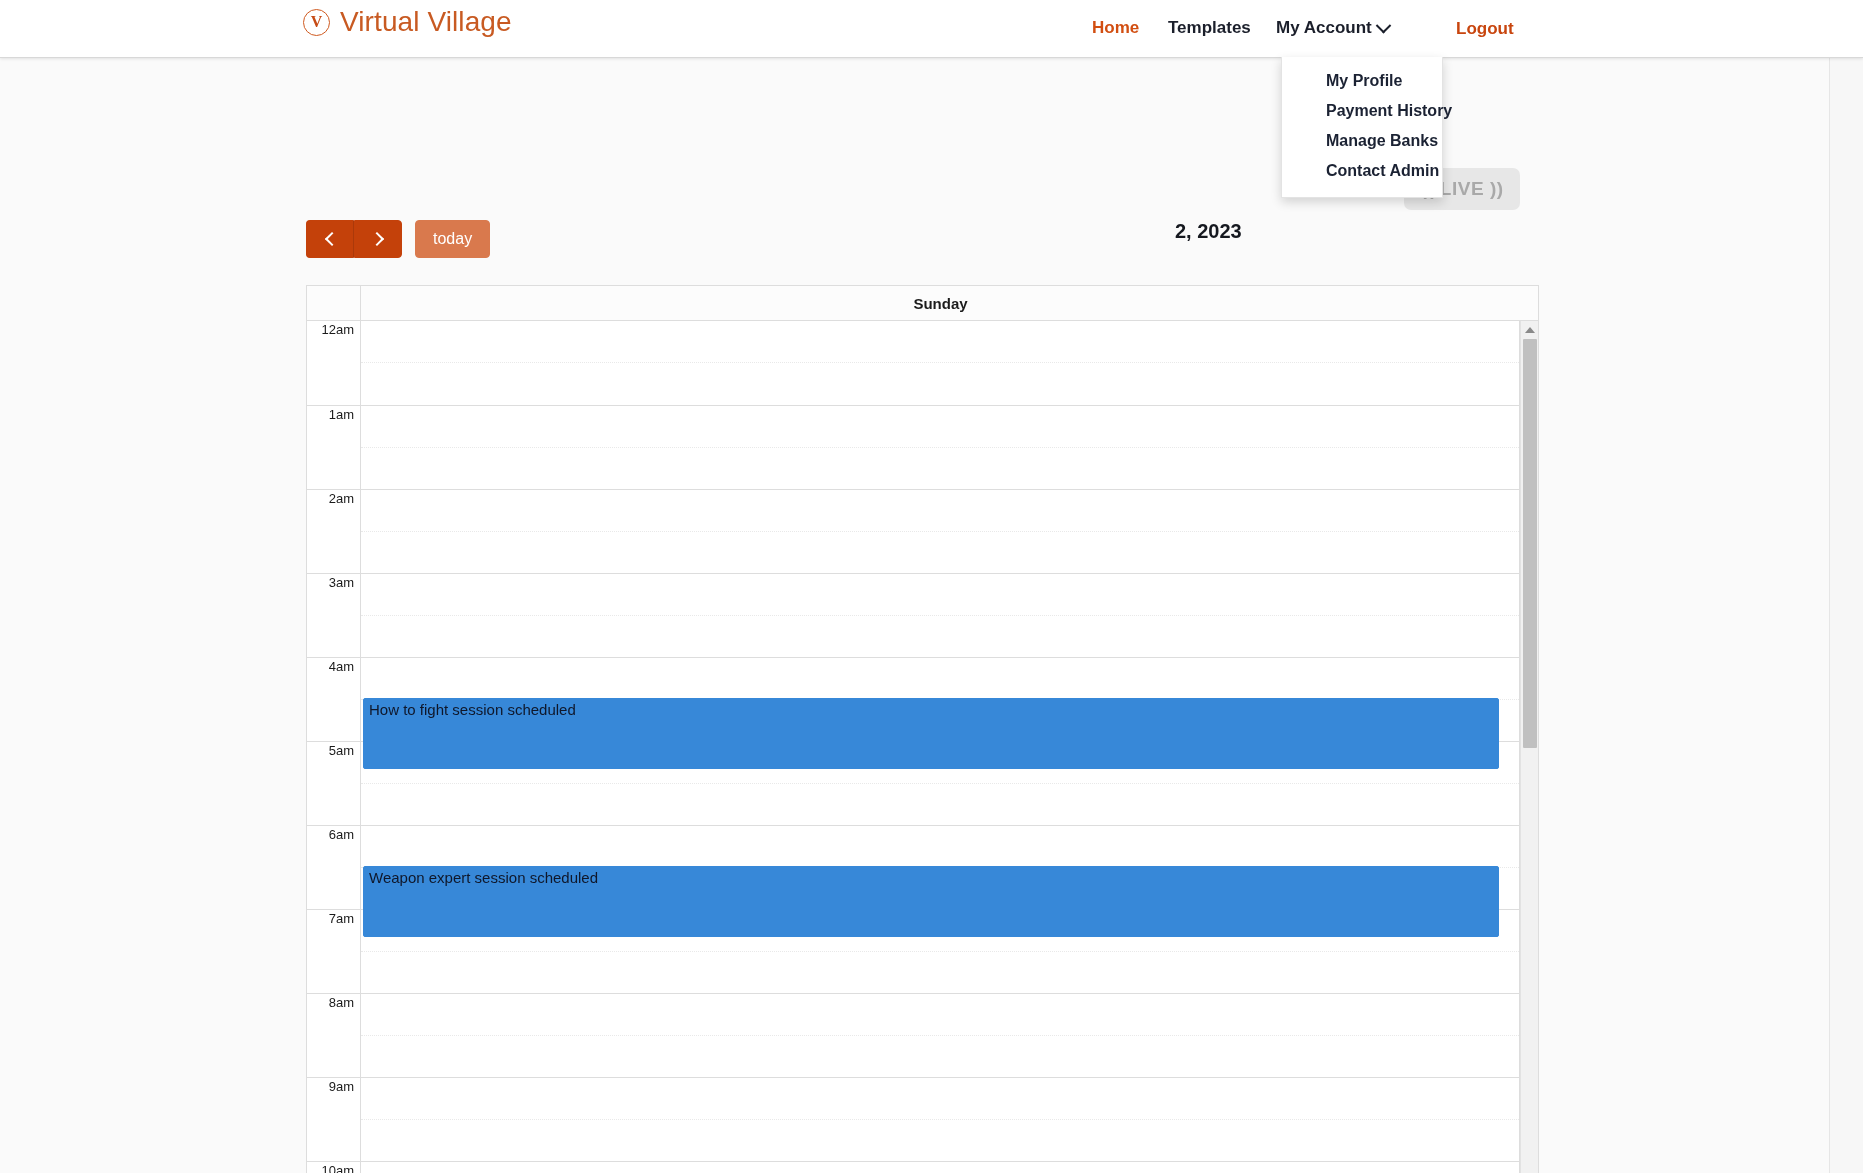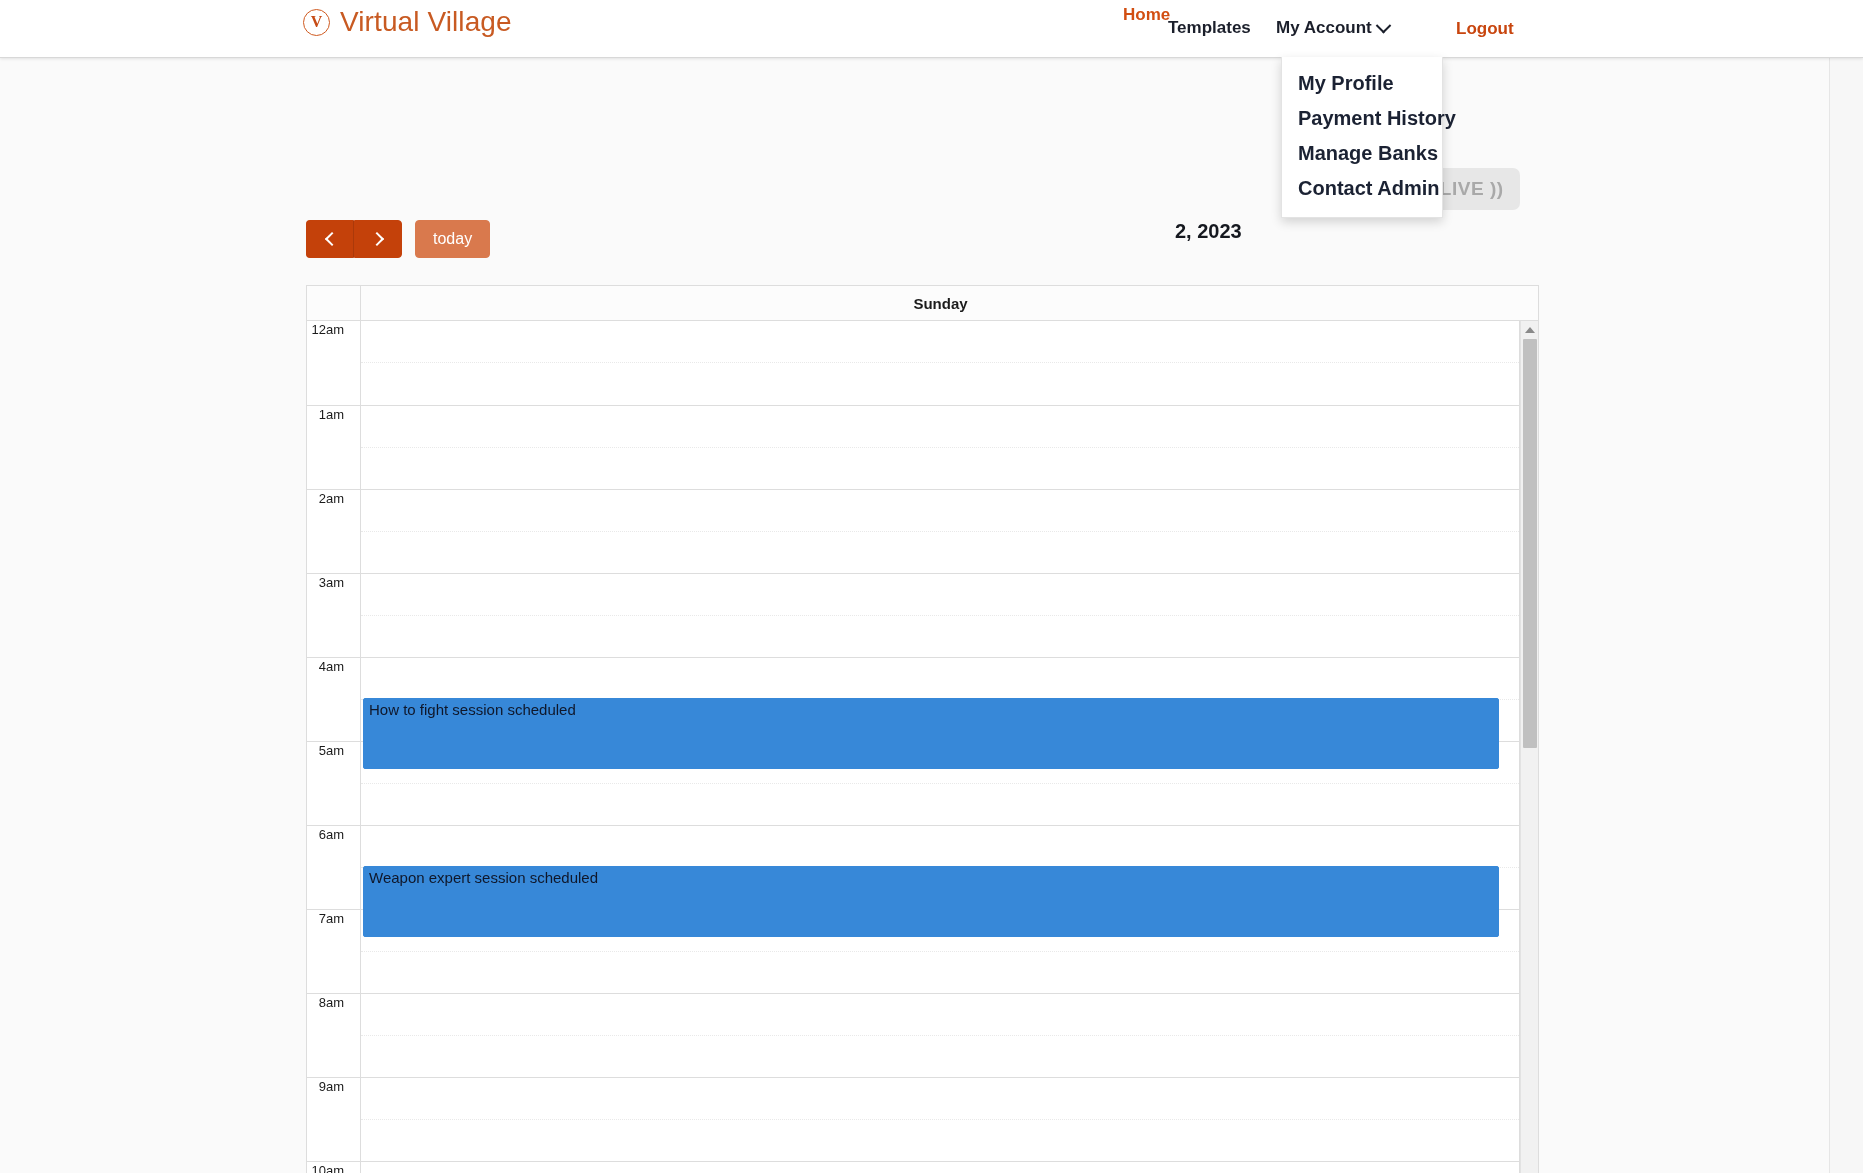--- a/index.html
+++ b/index.html
@@ -36,21 +36,21 @@
     font-size: 28px; color: #c85a22; font-weight: 400;
     letter-spacing: .1px; line-height: 1;
   }
   .nav-item {
     font-size: 17px; font-weight: 700; color: #1b1f2b;
     text-decoration: none; cursor: pointer; white-space: nowrap;
     display: flex; align-items: center; gap: 6px;
   }
   .nav-item.active { color: #d24e11; }
   .nav-item.logout { color: #c8450e; }
-  #nav-home     { position: absolute; left: 1092px; top: 5px; margin-left: 31px; }
+  #nav-home     { position: absolute; left: 1092px; top: 18px; }
   #nav-tmpl     { position: absolute; left: 1168px; top: 18px; }
   #nav-acct     { position: absolute; left: 1276px; top: 18px; }
   #nav-logout   { position: absolute; left: 1456px; top: 19px; }
   .caret {
     display: inline-block; width: 11px; height: 11px;
     border-right: 2.2px solid #1b1f2b; border-bottom: 2.2px solid #1b1f2b;
     transform: rotate(45deg) translate(-2px,-2px);
   }
 
   
@@ -59,22 +59,22 @@
     width: 162px;
     background: #ffffff;
     border: 1px solid #e3e3e3;
     border-top: none;
     box-shadow: 0 4px 10px rgba(0,0,0,0.16);
     padding: 9px 0 11px 0;
     z-index: 40;
   }
   .dropdown-item {
     display: block; padding: 6px 0 6px 16px;
-    font-size: 20px; font-weight: 700; color: #1b2233;
-    text-decoration: none; cursor: pointer; white-space: nowrap;
+    font-size: 16px; font-weight: 700; color: #1b2233;
+    text-decoration: none; cursor: pointer; white-space: nowrap; margin-left: 28px;
   }
 
   
   .page {
     position: absolute; left: 0; top: 58px;
     width: 1829px; height: 1115px;
     background: #fafafa;
   }
   .right-strip {
     position: absolute; right: 0; top: 58px;
@@ -135,21 +135,21 @@
   }
   .cal-head .gutter { width: 54px; height: 35px; border-right: 1px solid #dddddd; }
   .cal-head .daycell {
     flex: 1; text-align: center;
     font-size: 15px; font-weight: 700; color: #1c1c1c;
   }
   .cal-body { position: relative; height: 882px; background: #ffffff; }
   .slot-row { position: relative; height: 84px; display: flex; }
   .slot-row + .slot-row { border-top: 1px solid #dddddd; }
   .slot-label {
-    width: 54px; text-align: right; padding-right: 16px;
+    width: 54px; text-align: right; padding-right: 6px;
     font-size: 13px; color: #1b1b1b;
     border-right: 1px solid #dddddd;
     line-height: 1; padding-top: 2px;
   }
   .slot-lane {
     flex: 1; border-right: 1px solid #dddddd;
   }
   .slot-lane .halfline {
     height: 42px; border-bottom: 1px dotted #e9e9e9;
   }

